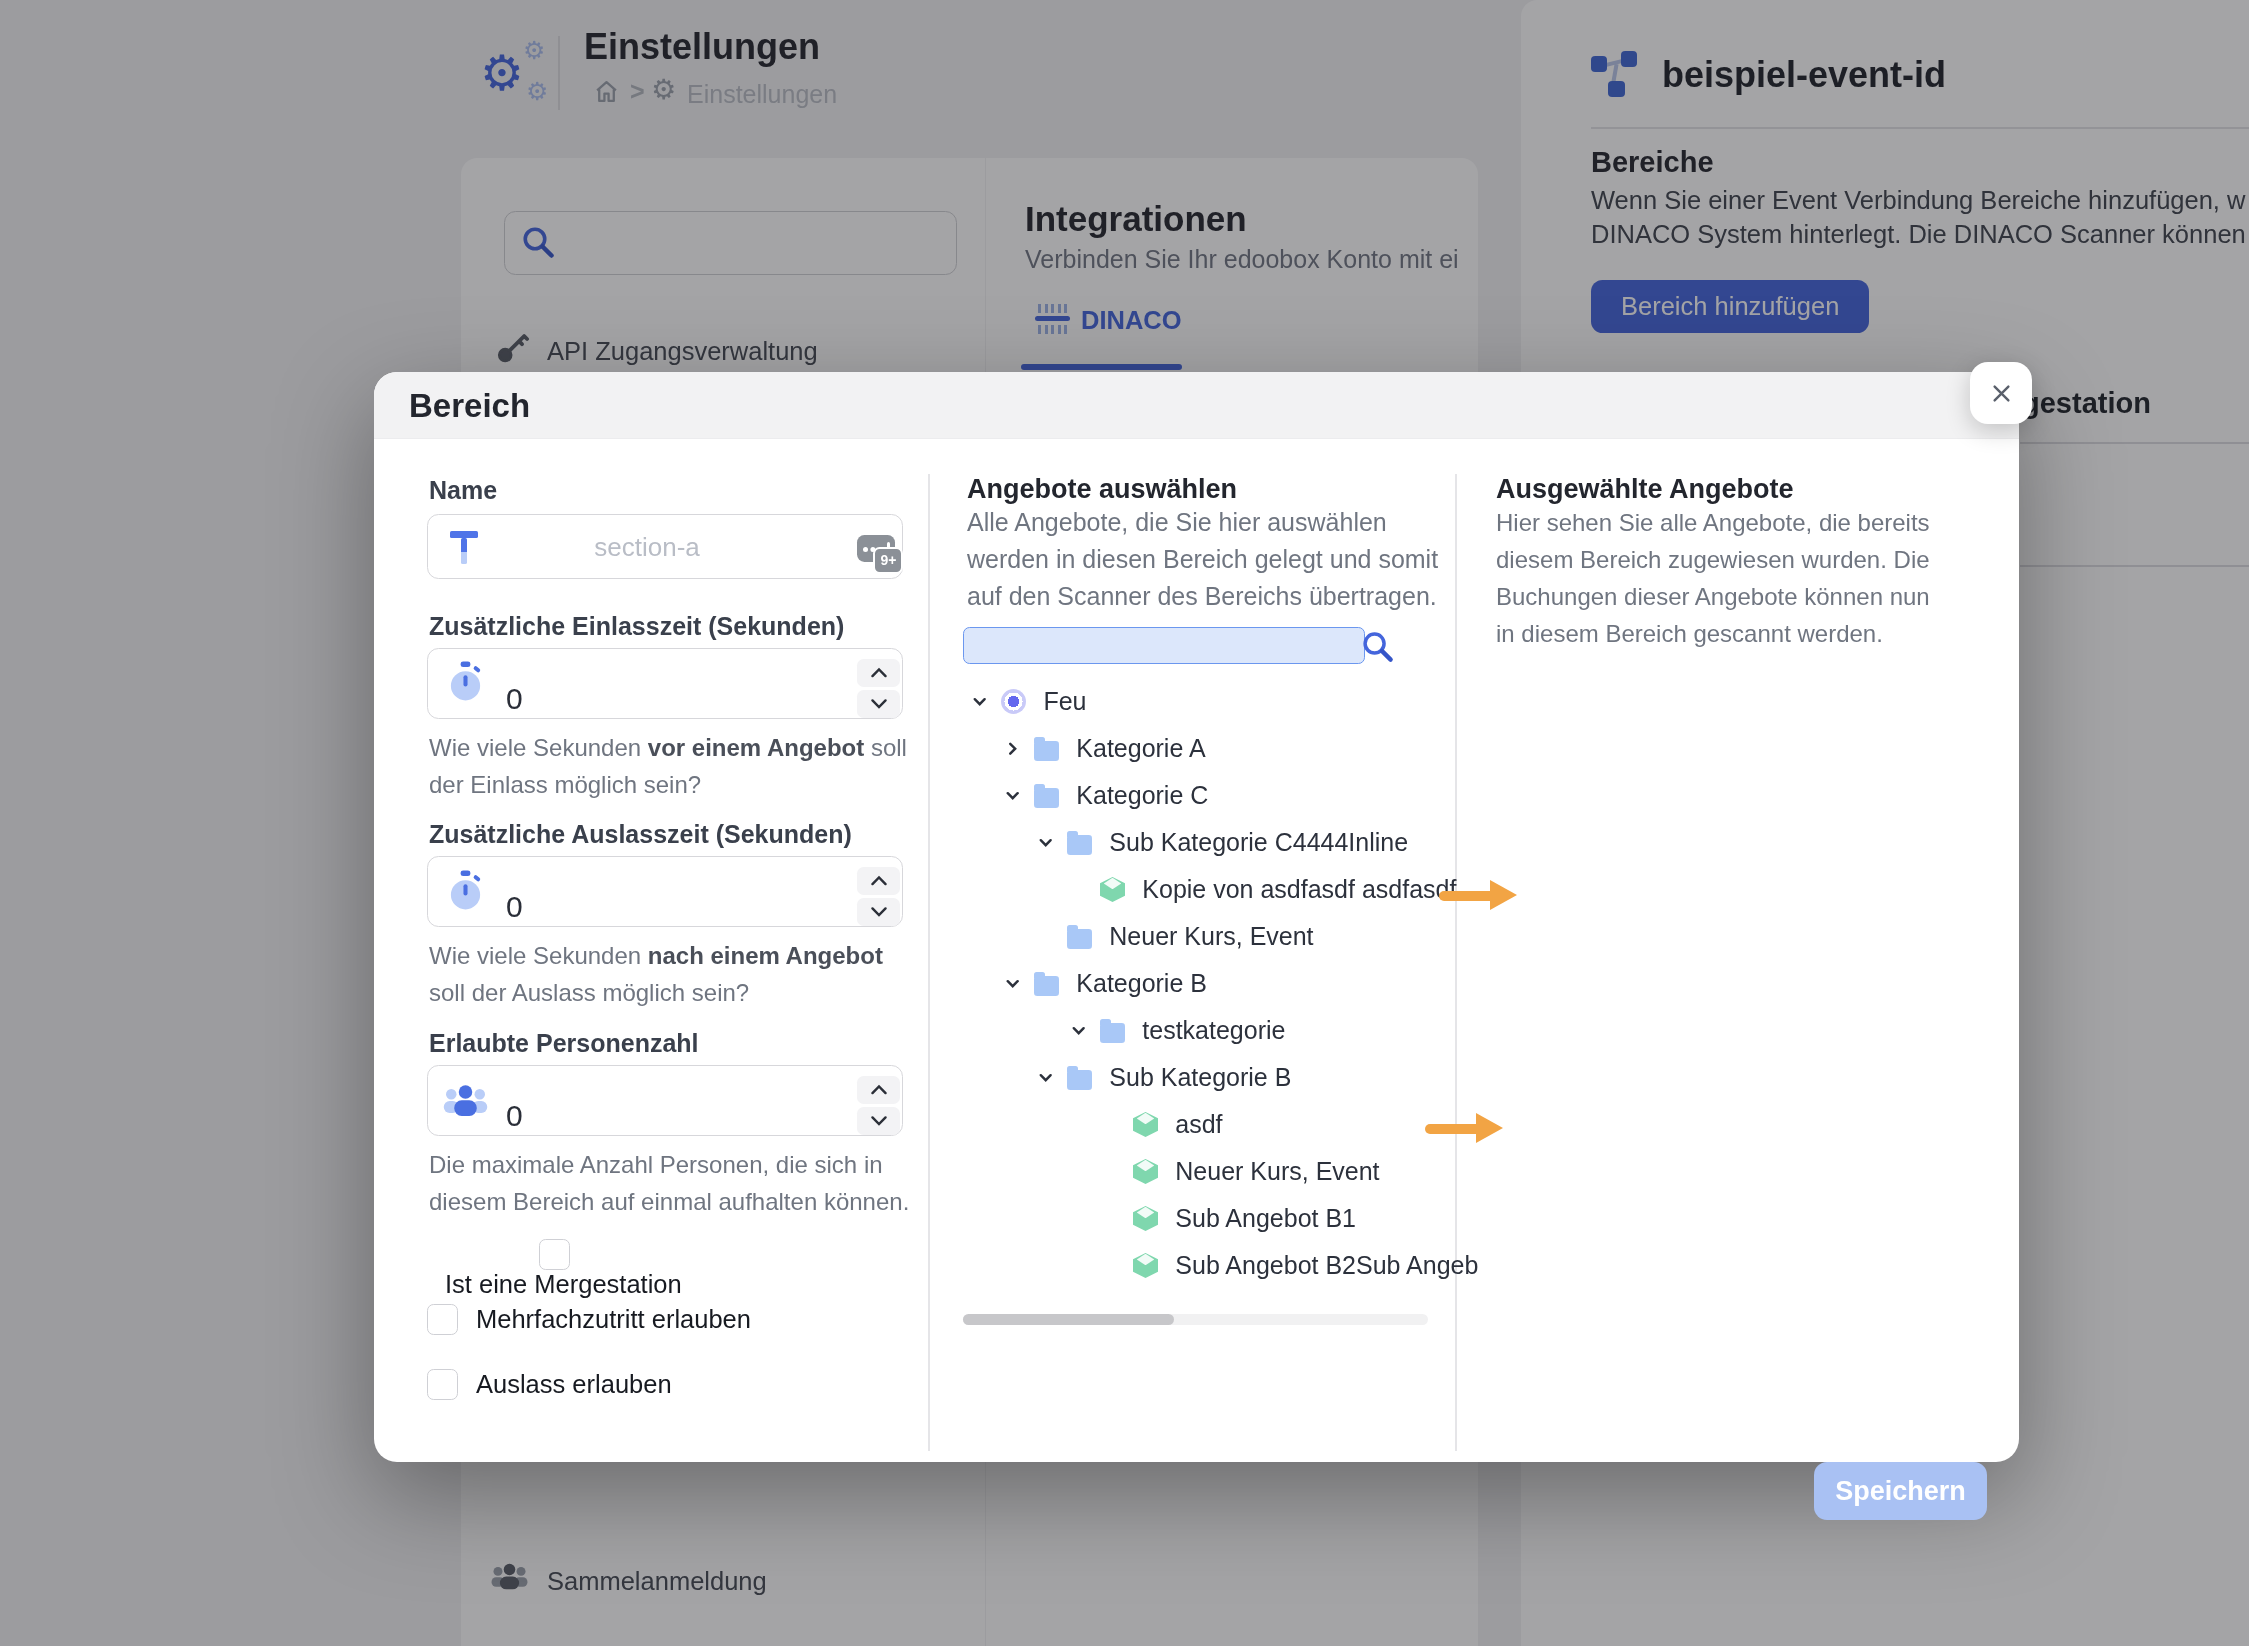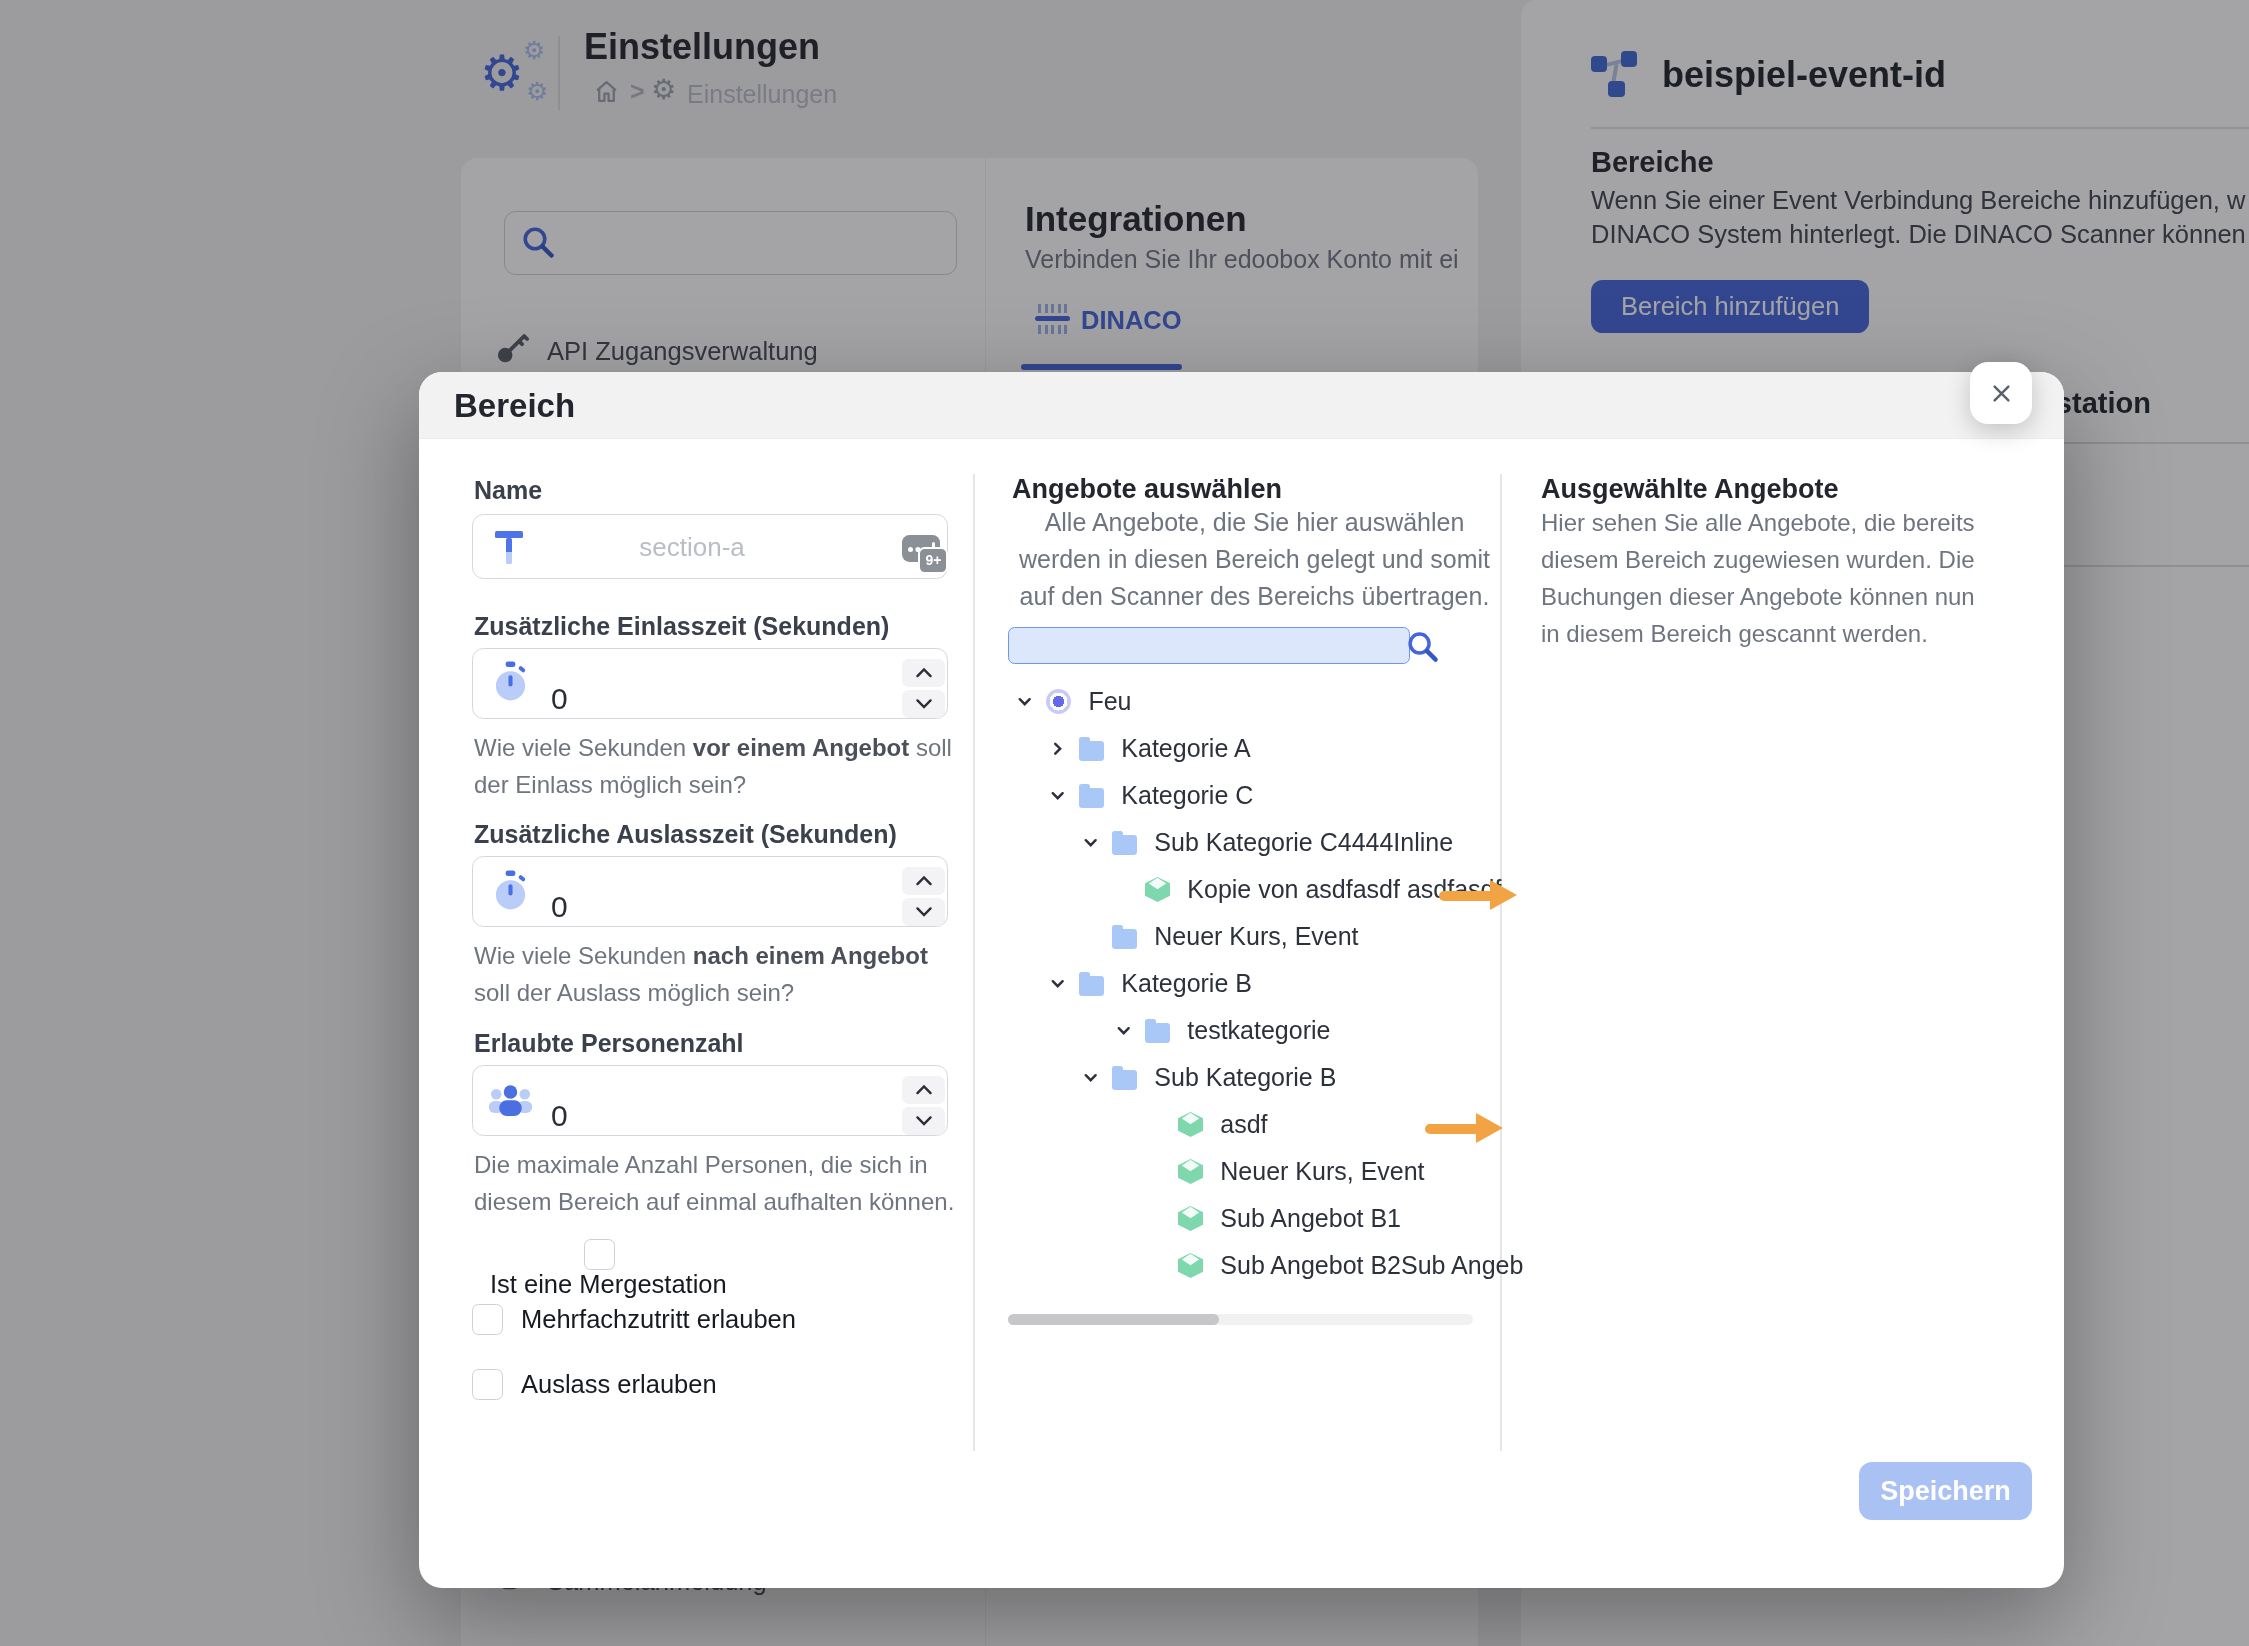--- a/index.html
+++ b/index.html
@@ -53,22 +53,22 @@
   .ep-add-btn{left:1591px;top:280px;height:53px;padding:0 30px;background:#4465dc;border-radius:11.5px;
       color:#fff;font-size:25.5px;font-weight:500;display:flex;align-items:center;border:none;}
   .ep-frag{left:2022px;top:387px;font-size:29px;font-weight:700;color:#1f232b;}
   .ep-row-line{left:2020px;width:229px;height:1.6px;background:#dddde2;}
   .rl1{top:442px;} .rl2{top:565px;}
 
   
   .overlay{left:0;top:0;width:2250px;height:1646px;background:rgba(28,28,32,0.40);z-index:5;}
 
   
-  .modal{left:374px;top:372px;width:1645px;height:1216px;background:#fff;border-radius:23px;z-index:10;
-         box-shadow:0 33px 99px rgba(0,0,0,0.35);margin-left:45px;}
+  .modal{left:374px;top:372px;width:1645px;height:1090px;background:#fff;border-radius:23px;z-index:10;
+         box-shadow:0 33px 99px rgba(0,0,0,0.35);}
   .modal-header{position:absolute;left:0;top:0;width:100%;height:66px;background:#f2f2f3;
          border-radius:23px 23px 0 0;border-bottom:0.8px solid #ececee;}
   .modal-title{position:absolute;left:35px;top:15px;font-size:33px;font-weight:700;color:#23262e;}
   .close-btn{left:1970px;top:362px;width:62px;height:62px;background:#fff;border-radius:18px;z-index:11;
          box-shadow:0 6.6px 25px rgba(0,0,0,0.20);display:flex;align-items:center;justify-content:center;border:none;}
   .col-div{position:absolute;top:102px;width:1.6px;height:977px;background:#e5e5e8;}
   .cd1{left:554px;} .cd2{left:1081px;}
 
   
   .flabel{position:absolute;left:55px;font-size:25px;font-weight:700;color:#3a404c;}
@@ -101,21 +101,21 @@
   .help b{color:#4a4f59;font-weight:700;}
   .hp-ein{top:357px;} .hp-aus{top:565px;} .hp-pers{top:774px;}
   .ppl-icon{position:absolute;left:66px;top:711px;}
   .cbrow{position:absolute;left:53px;display:flex;align-items:center;}
   .cb1{top:867px;flex-direction:column;} .cb2{top:932px;} .cb3{top:997px;}
   .cbbox{width:29px;height:29px;border:1.6px solid #cfd0d5;border-radius:6.6px;background:#fff;}
   .cblabel{margin-left:18px;font-size:25.5px;font-weight:500;color:#171a21;}
 
   
   .c2head{position:absolute;left:593px;top:102px;font-size:27px;font-weight:700;color:#23262e;}
-  .c2para{position:absolute;left:593px;top:132px;width:485px;font-size:25px;line-height:37px;color:#6f7580;text-align:center;}
+  .c2para{position:absolute;left:593px;top:132px;width:485px;font-size:25px;line-height:37px;color:#6f7580;}
   .tree-search{position:absolute;left:589px;top:255px;width:380px;height:35px;background:#dce7fb;
         border:1.6px solid #6b97ef;border-radius:6.6px;outline:none;font-size:23px;padding:0 10px;color:#2a2e38;
         font-family:"Liberation Sans",sans-serif;}
   .tree-mag{position:absolute;left:986px;top:257px;}
   .tree{position:absolute;left:589px;top:306px;width:469px;}
   .trow{height:47px;display:flex;align-items:center;}
   .lvl0{padding-left:4.1px;align-items:center;} .lvl1{padding-left:37px;} .lvl2{padding-left:70px;} .lvl3{padding-left:103px;} .lvl4{padding-left:136px;}
   .chev{width:25px;height:25px;flex:0 0 25px;display:flex;align-items:center;justify-content:center;}
   .chevsp{flex:0 0 34px;}
   .ticon{margin-left:9px;flex:0 0 25px;position:relative;width:25px;height:25px;}

